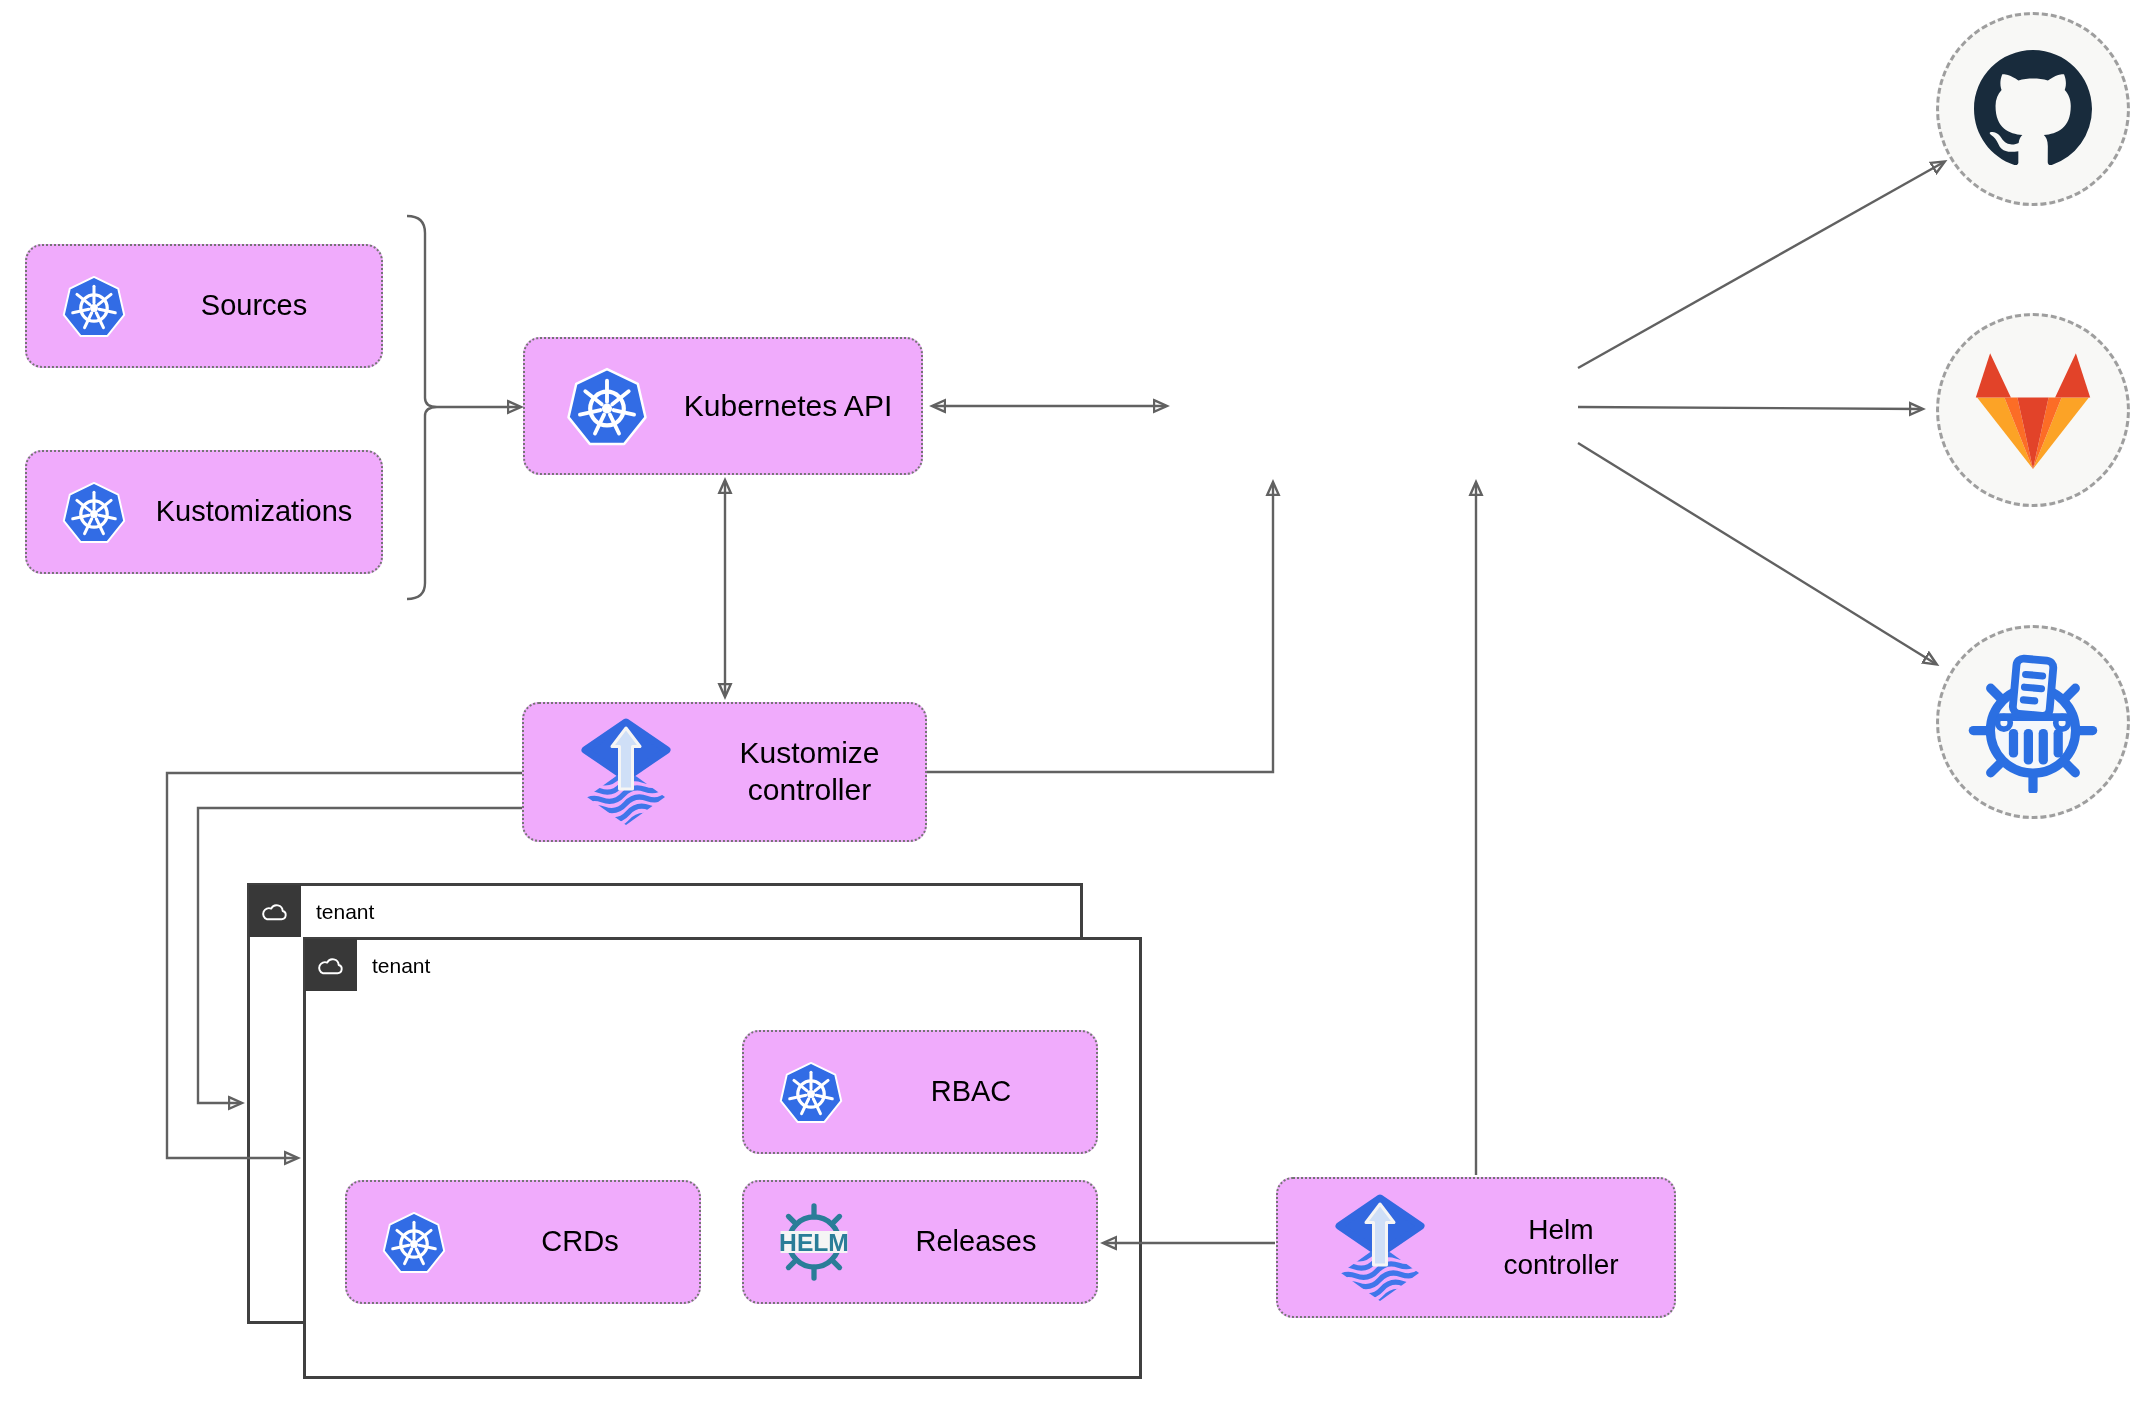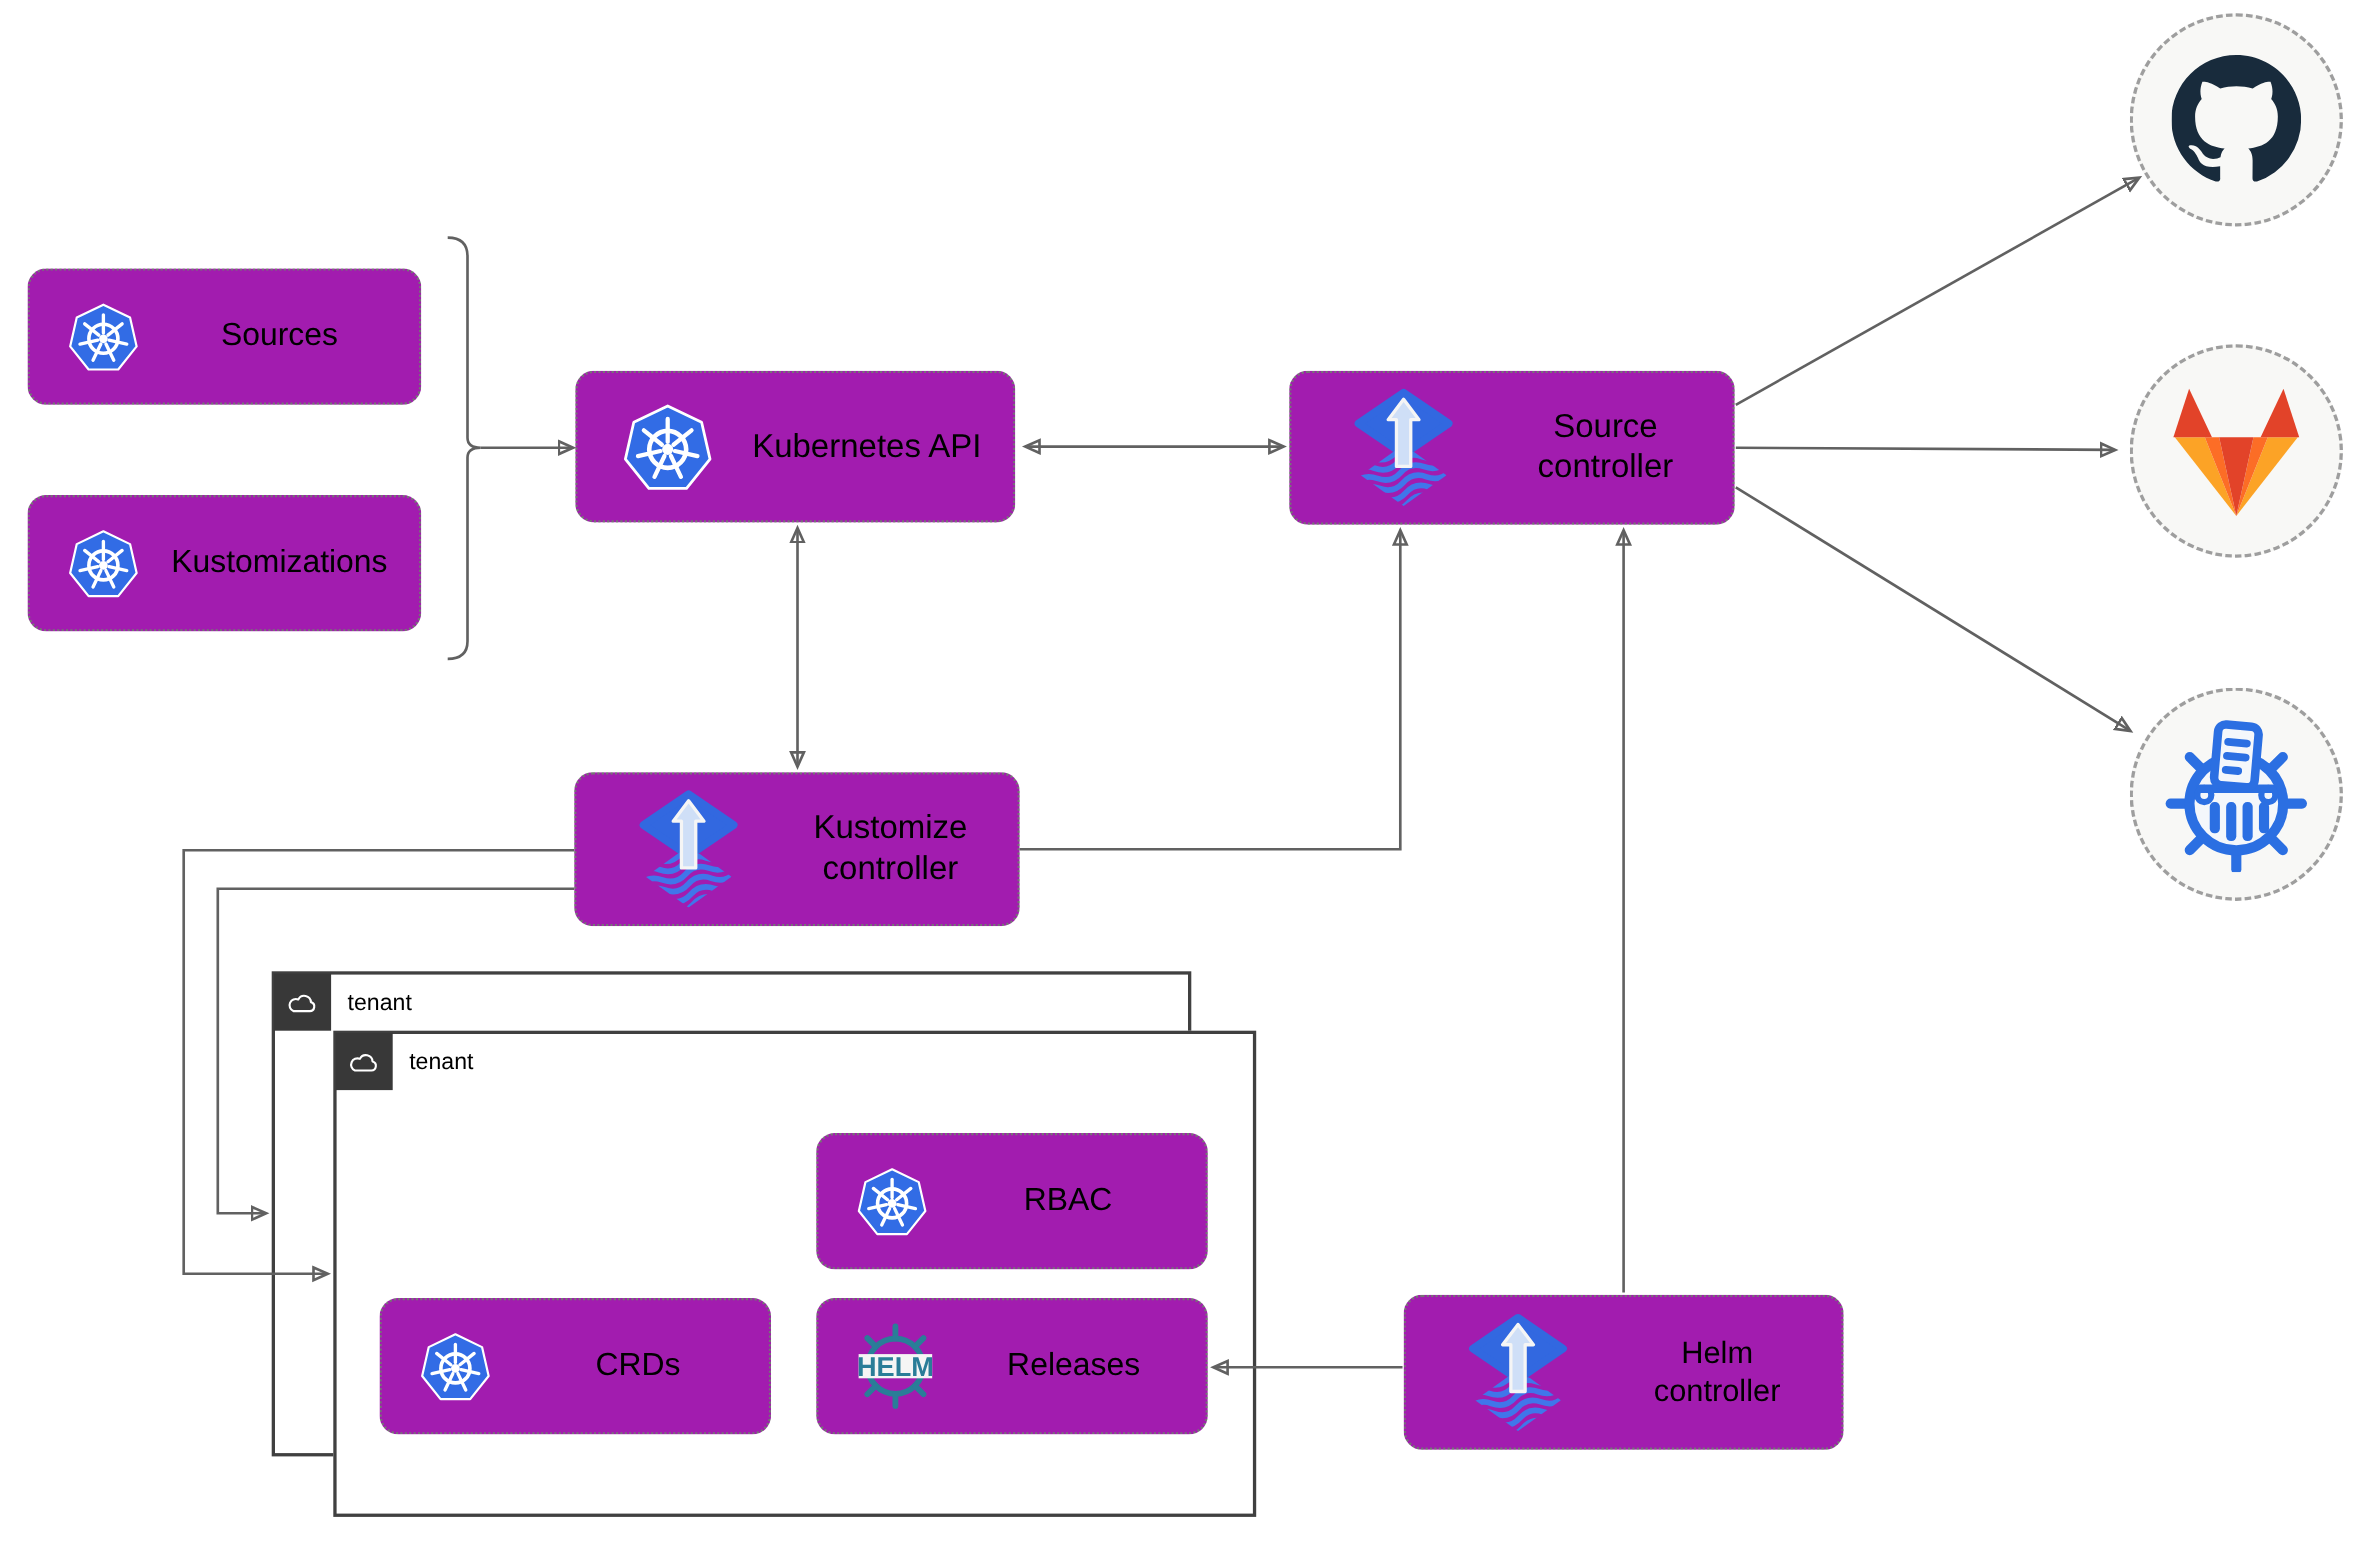--- a/index.html
+++ b/index.html
@@ -1,20 +1,20 @@
 <!DOCTYPE html>
 <html><head>
 <meta charset="utf-8">
 <style>
   html,body{margin:0;padding:0;background:#ffffff;}
   body{width:2144px;height:1407px;position:relative;overflow:hidden;
        font-family:"Liberation Sans",sans-serif;color:#000;}
   .canvas{position:absolute;inset:0;}
   
-  .box{position:absolute;box-sizing:border-box;background:#a21caf;
+  .box{position:absolute;box-sizing:border-box;background:#f0abfc;
        border:2.5px dotted #757575;border-radius:17px;z-index:3;}
   .nicon{position:absolute;top:50%;transform:translateY(-50%);}
   .lbl{position:absolute;inset:0;display:flex;align-items:center;justify-content:center;
        text-align:center;font-size:29px;line-height:1.22;}
   
   .tenant{position:absolute;box-sizing:border-box;background:#ffffff;border:3px solid #404040;}
   .tbadge{position:absolute;left:-1px;top:-1px;width:52px;height:52px;background:#383838;
           display:flex;align-items:center;justify-content:center;}
   .tlabel{position:absolute;left:66px;top:0;height:52px;line-height:52px;font-size:21px;}
   
@@ -169,26 +169,20 @@
     <div class="lbl" style="left:100px">Kustomizations</div>
   </div>
 
   <div class="box" style="left:523px;top:337px;width:400px;height:138px">
     <svg class="nicon" style="left:40px" width="84" height="84">
         <use href="#sym-k8s"></use>
       </svg>
     <div class="lbl" style="left:130px;font-size:30px">Kubernetes API</div>
   </div>
 
-  <div class="box" style="left:1172px;top:337px;width:405px;height:140px">
-    <svg class="nicon" style="left:52px" width="100" height="118">
-        <use href="#sym-flux"></use>
-      </svg>
-    <div class="lbl" style="left:170px;font-size:30px;padding:0 26px">Source controller</div>
-  </div>
 
   <div class="box" style="left:522px;top:702px;width:405px;height:140px">
     <svg class="nicon" style="left:52px" width="100" height="118">
         <use href="#sym-flux"></use>
       </svg>
     <div class="lbl" style="left:170px;font-size:30px;padding:0 18px">Kustomize controller</div>
   </div>
 
   <div class="box" style="left:1276px;top:1177px;width:400px;height:141px">
     <svg class="nicon" style="left:52px" width="100" height="118">

